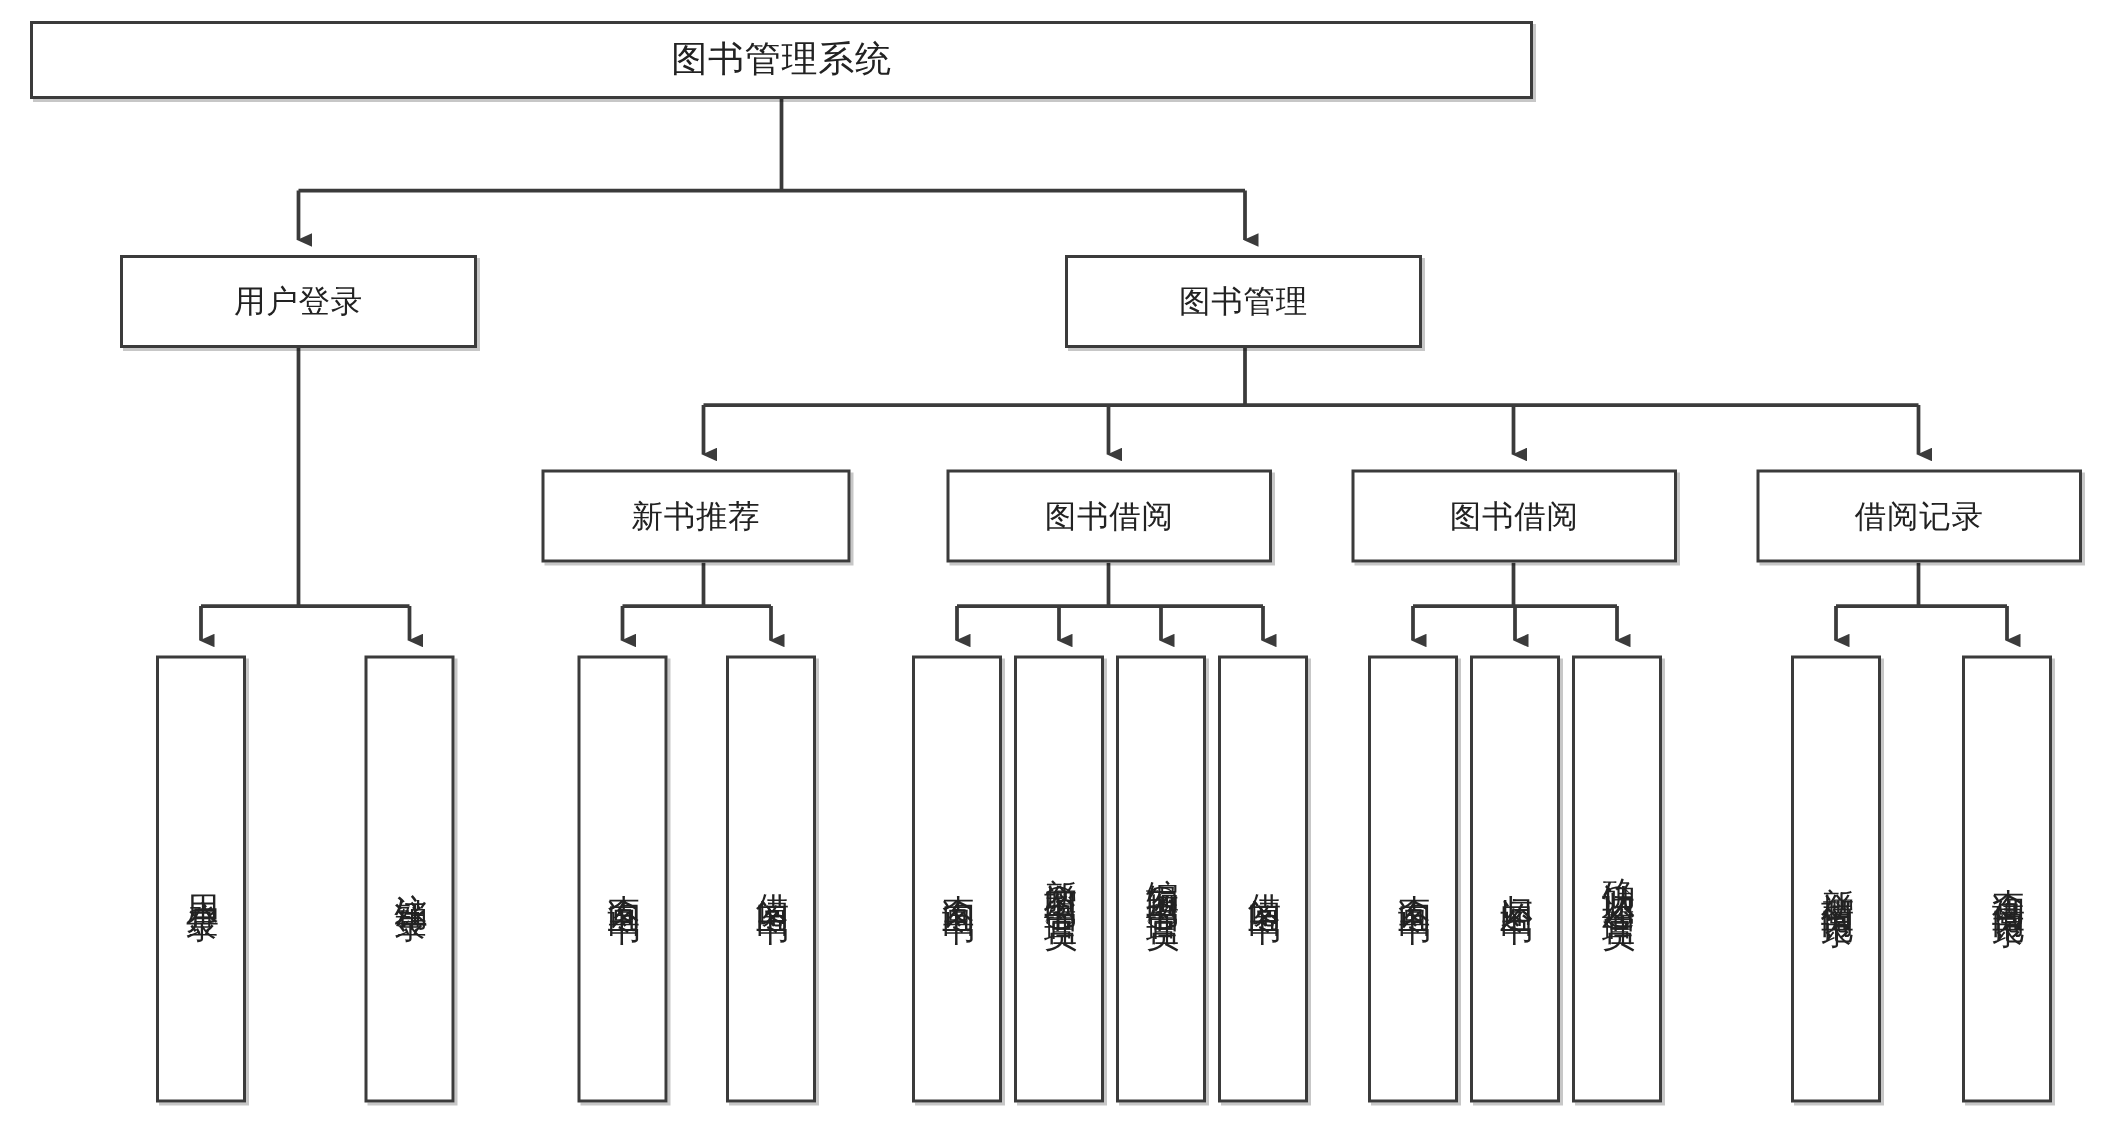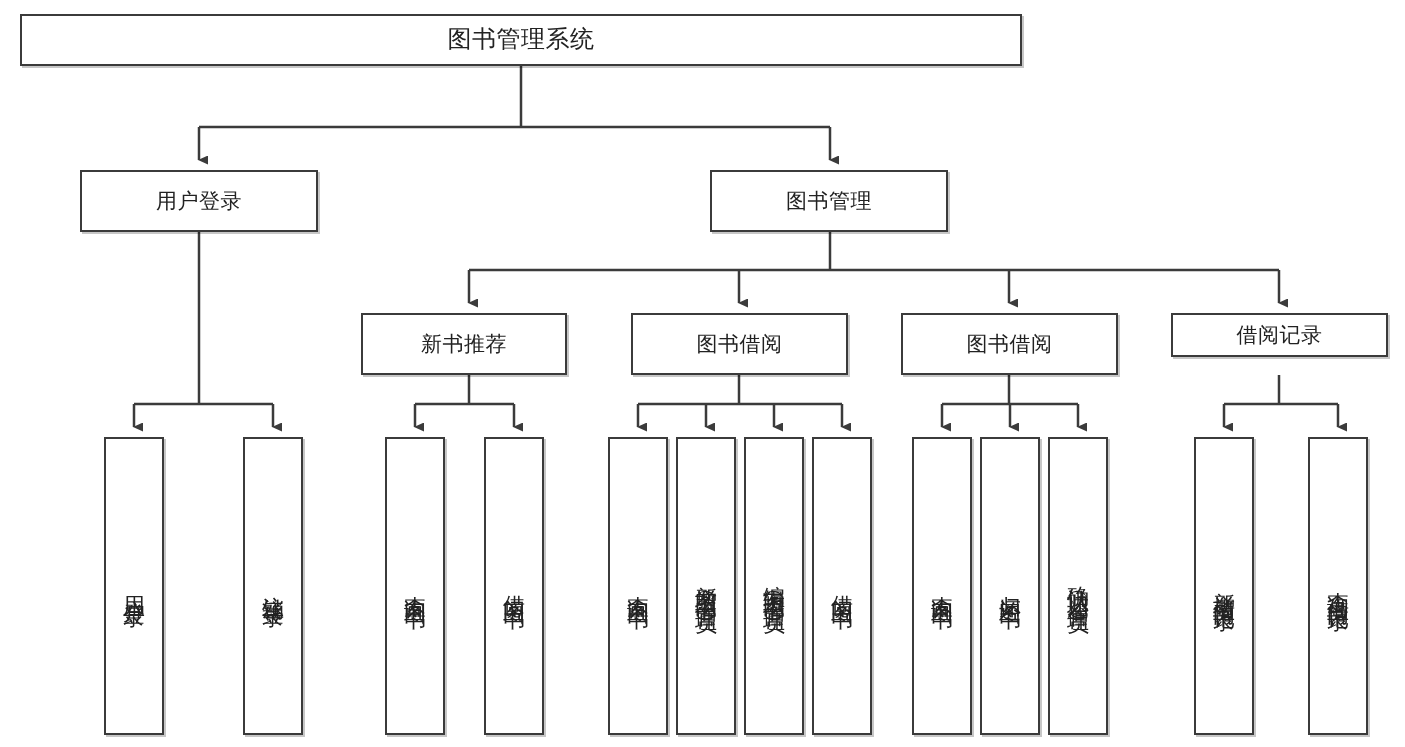--- a/index.html
+++ b/index.html
@@ -147,21 +147,21 @@
 
   <div class="node h" style="left:361px; top:313px; width:206px; height:62px;">
     <span class="node-label">新书推荐</span>
   </div>
   <div class="node h" style="left:631px; top:313px; width:217px; height:62px;">
     <span class="node-label">图书借阅</span>
   </div>
   <div class="node h" style="left:901px; top:313px; width:217px; height:62px;">
     <span class="node-label">图书借阅</span>
   </div>
-  <div class="node h" style="left:1171px; top:313px; width:217px; height:44px;">
+  <div class="node h" style="left:1171px; top:313px; width:217px; height:62px;">
     <span class="node-label">借阅记录</span>
   </div>
 
   <div class="node v" style="left:104px; top:437px; width:60px; height:298px;">
     <span class="node-label">用户登录</span>
   </div>
   <div class="node v" style="left:243px; top:437px; width:60px; height:298px;">
     <span class="node-label">注销登录</span>
   </div>
 

